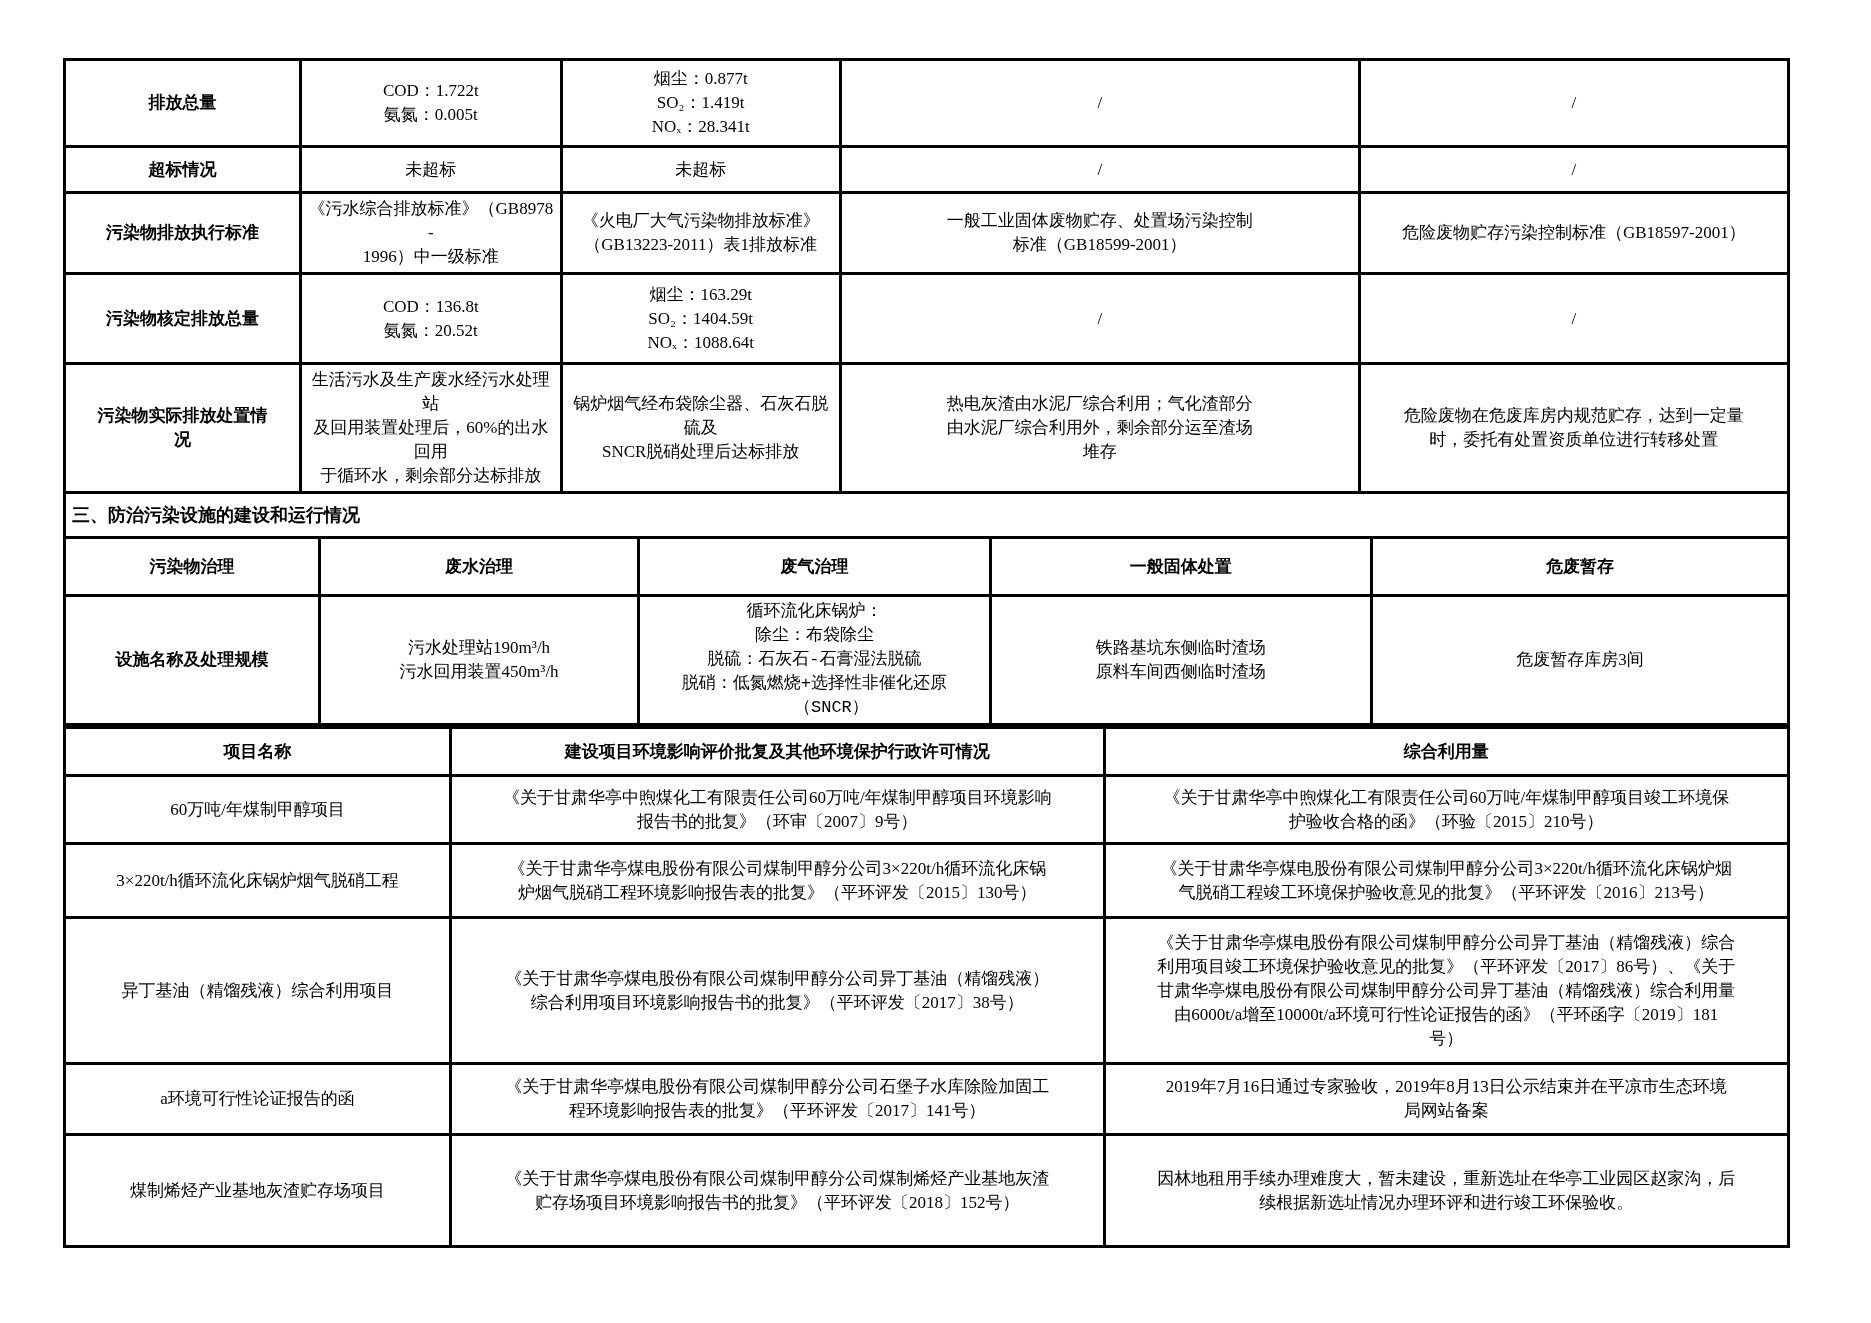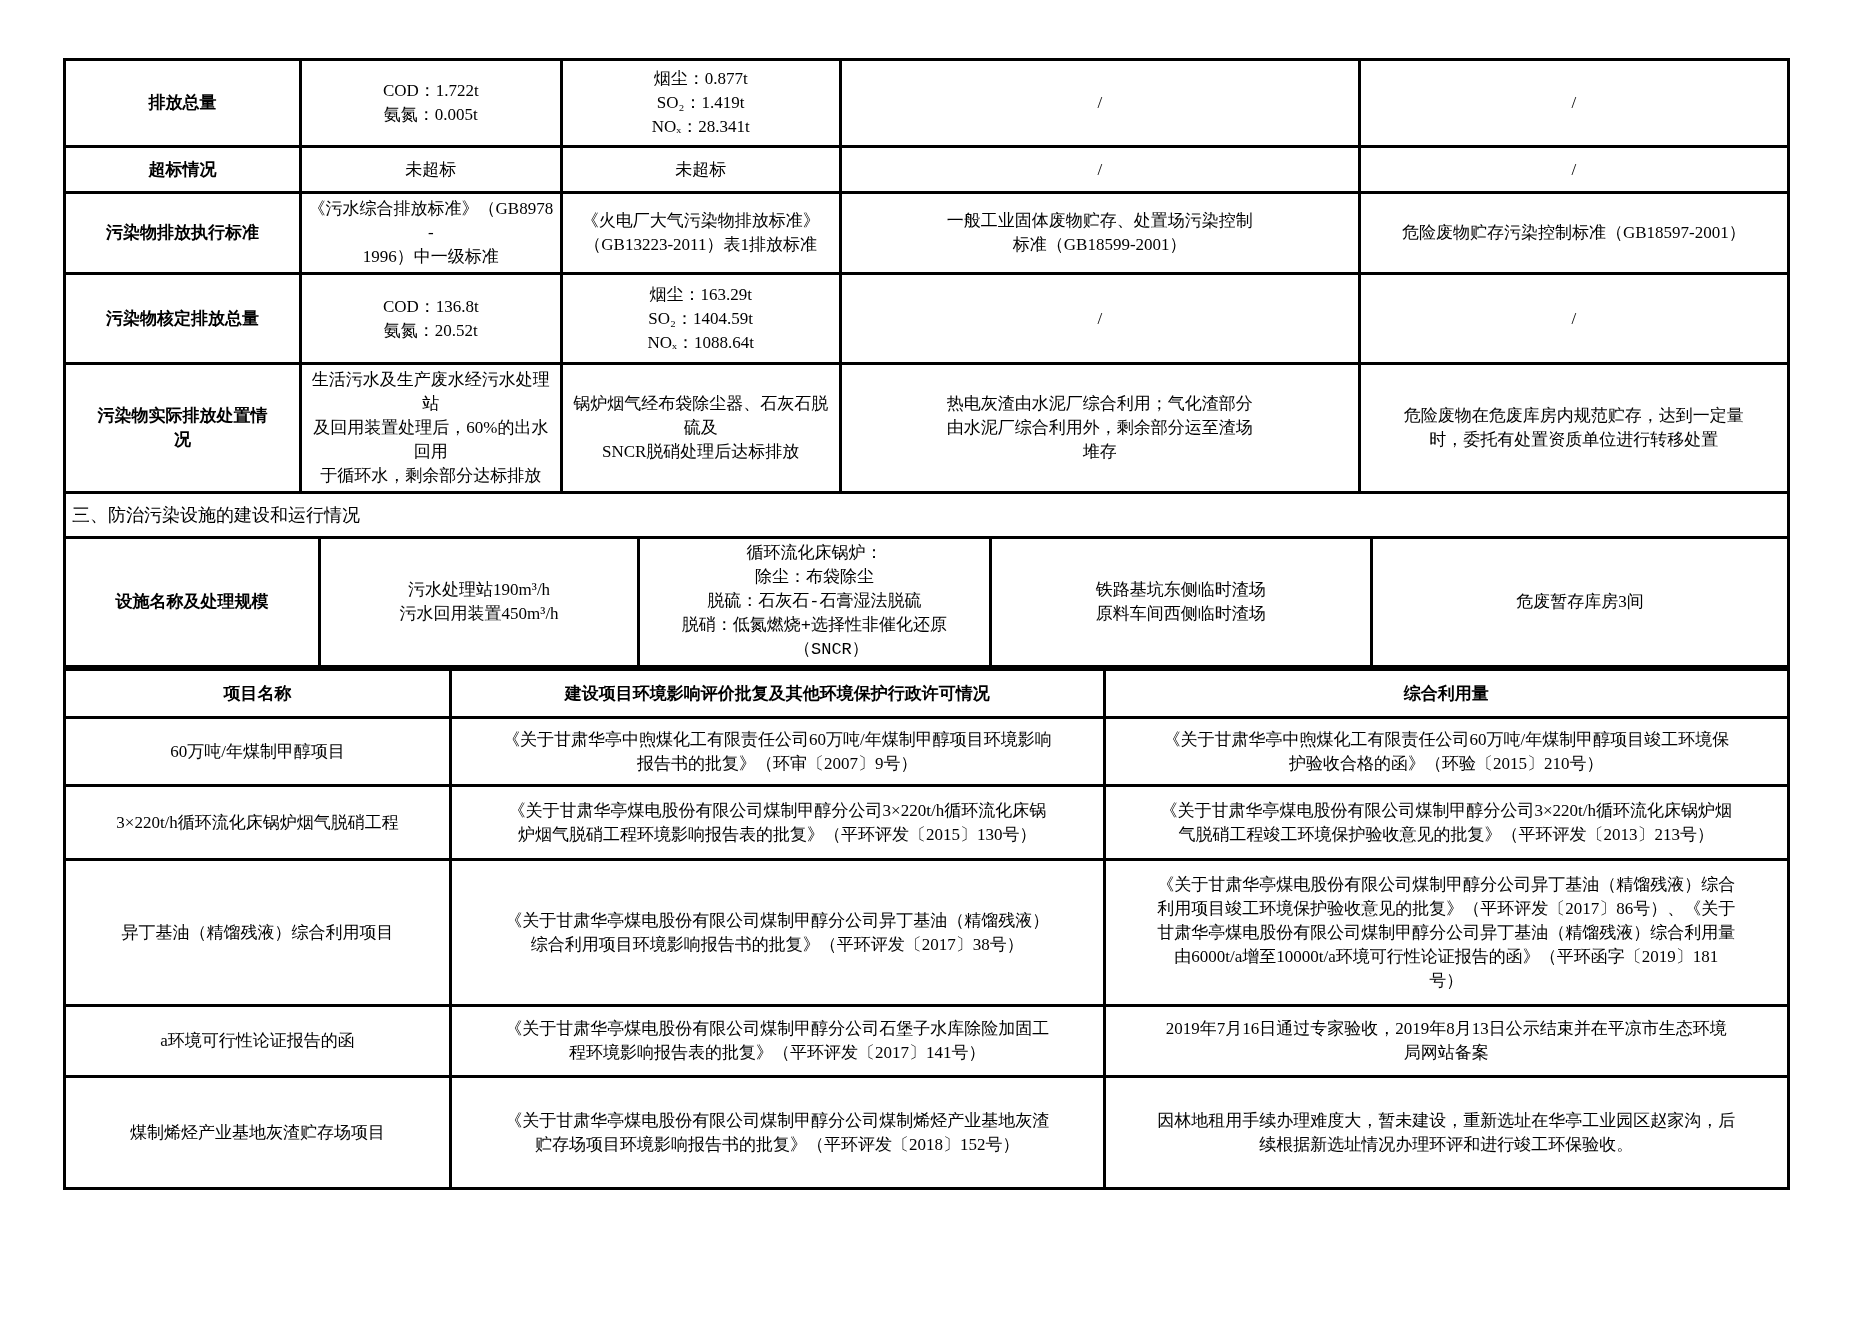--- a/index.html
+++ b/index.html
@@ -43,21 +43,21 @@
   }
   td.leftcell {
     text-align: left;
     line-height: 21px;
     font-family: Liberation Mono, monospace;
   }
   .tight td { line-height: 21px; }
   .section-title {
     border-left: 3px solid #000000;
     border-right: 3px solid #000000;
-    font-weight: normal;
+    font-weight: bold;
     font-size: 18px;
     height: 42px;
     display: flex;
     align-items: center;
     padding: 0 6px;
     background: #ffffff;
   }
 </style>
 </head>
 <body>
@@ -132,20 +132,27 @@
 
     <table class="t">
       <colgroup>
         <col style="width:14.8%">
           <col style="width:18.5%">
           <col style="width:20.4%">
           <col style="width:22.1%">
           <col style="width:24.2%">
       </colgroup>
       <tbody>
+          <tr style="height:58px">
+        <td class="colhead">污染物治理</td>
+        <td class="colhead">废水治理</td>
+        <td class="colhead">废气治理</td>
+        <td class="colhead">一般固体处置</td>
+        <td class="colhead">危废暂存</td>
+      </tr>
       <tr style="height:106px" class="tight">
         <td class="rowlabel">设施名称及处理规模</td>
         <td>污水处理站190m³/h
 污水回用装置450m³/h</td>
         <td class="leftcell">循环流化床锅炉：
 除尘：布袋除尘
 脱硫：石灰石-石膏湿法脱硫
 脱硝：低氮燃烧+选择性非催化还原
 　　（SNCR）</td>
         <td>铁路基坑东侧临时渣场
@@ -173,21 +180,21 @@
         <td>《关于甘肃华亭中煦煤化工有限责任公司60万吨/年煤制甲醇项目环境影响
 报告书的批复》（环审〔2007〕9号）</td>
         <td>《关于甘肃华亭中煦煤化工有限责任公司60万吨/年煤制甲醇项目竣工环境保
 护验收合格的函》（环验〔2015〕210号）</td>
       </tr>
       <tr style="height:74px">
         <td>3×220t/h循环流化床锅炉烟气脱硝工程</td>
         <td>《关于甘肃华亭煤电股份有限公司煤制甲醇分公司3×220t/h循环流化床锅
 炉烟气脱硝工程环境影响报告表的批复》（平环评发〔2015〕130号）</td>
         <td>《关于甘肃华亭煤电股份有限公司煤制甲醇分公司3×220t/h循环流化床锅炉烟
-气脱硝工程竣工环境保护验收意见的批复》（平环评发〔2013〕213号）</td>
+气脱硝工程竣工环境保护验收意见的批复》（平环评发〔2016〕213号）</td>
       </tr>
       <tr style="height:146px">
         <td>异丁基油（精馏残液）综合利用项目</td>
         <td>《关于甘肃华亭煤电股份有限公司煤制甲醇分公司异丁基油（精馏残液）
 综合利用项目环境影响报告书的批复》（平环评发〔2017〕38号）</td>
         <td>《关于甘肃华亭煤电股份有限公司煤制甲醇分公司异丁基油（精馏残液）综合
 利用项目竣工环境保护验收意见的批复》（平环评发〔2017〕86号）、《关于
 甘肃华亭煤电股份有限公司煤制甲醇分公司异丁基油（精馏残液）综合利用量
 由6000t/a增至10000t/a环境可行性论证报告的函》（平环函字〔2019〕181
 号）</td>

